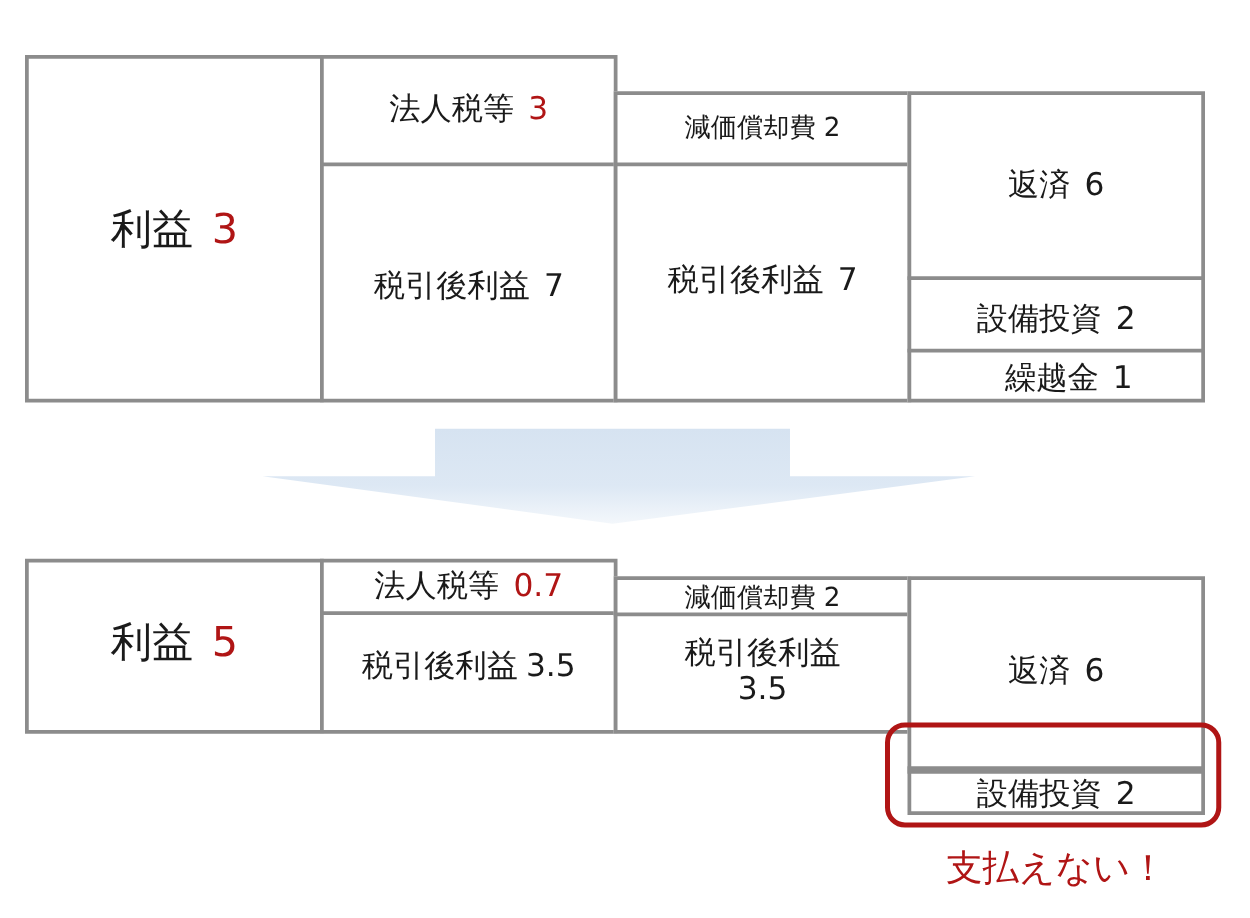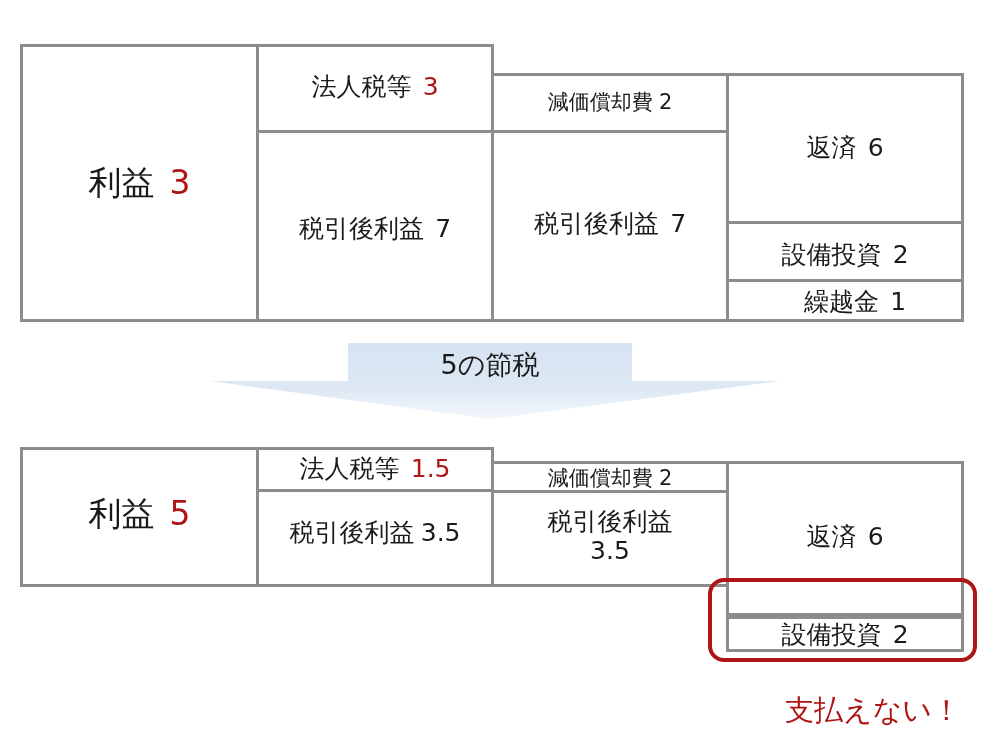--- a/index.html
+++ b/index.html
@@ -89,40 +89,37 @@
   <svg width="1000" height="734" style="position:absolute; left:0; top:0;">
     <defs>
       <linearGradient id="arrowGrad" x1="0" y1="0" x2="0" y2="1" gradientUnits="objectBoundingBox">
         <stop offset="0" stop-color="#d6e3f1"></stop>
         <stop offset="0.6" stop-color="#dde8f4"></stop>
         <stop offset="1" stop-color="#f3f7fb"></stop>
       </linearGradient>
     </defs>
     <polygon points="348,343 632,343 632,381 780,381 490,419 210,381 348,381" fill="url(#arrowGrad)"></polygon>
   </svg>
-  <div class="cell" style="left:348px; top:346px; width:284px; height:38px; font-size:27px;">
-    <span>5の節税</span>
-  </div>
 </div>
 
 <div>
 
   <div class="box" style="left:20px; top:447px; width:239px; height:140px;"></div>
   <div class="cell" style="left:20px; top:447px; width:239px; height:140px; font-size:33px; padding-bottom:6px;">
     <span>利益</span>
       <span class="gap"></span>
       <span class="red">5</span>
   </div>
 
   <div class="box" style="left:256px; top:447px; width:238px; height:140px;"></div>
   <div class="hl" style="left:256px; top:489px; width:238px;"></div>
   <div class="cell" style="left:256px; top:447px; width:238px; height:44px; font-size:25px;">
     <span>法人税等</span>
       <span class="gap"></span>
-      <span class="red">1.5</span>
+      <span class="red">0.7</span>
   </div>
   <div class="cell" style="left:256px; top:492px; width:238px; height:95px; font-size:25px; padding-bottom:12px;">
     <span>税引後利益</span>
       <span class="gap" style="width:0.25em"></span>
       <span>3.5</span>
   </div>
 
   <div class="box" style="left:491px; top:461px; width:238px; height:126px;"></div>
   <div class="hl" style="left:491px; top:490px; width:238px;"></div>
   <div class="cell" style="left:491px; top:461px; width:238px; height:31px; font-size:21px; padding-top:4px;">
@@ -144,16 +141,16 @@
       <span>6</span>
   </div>
   <div class="cell" style="left:726px; top:619px; width:238px; height:33px; font-size:25px;">
     <span>設備投資</span>
       <span class="gap"></span>
       <span>2</span>
   </div>
 
   <div style="position:absolute; left:708px; top:578px; width:269px; height:84px; box-sizing:border-box; border:4px solid #b01515; border-radius:16px;"></div>
 
-  <div class="cell red" style="left:748px; top:673px; width:250px; height:44px; font-size:29px;margin-top:16px;">
+  <div class="cell red" style="left:720px; top:673px; width:250px; height:44px; font-size:29px;">
     <span>支払えない！</span>
   </div>
 </div>
 
 </body></html>

